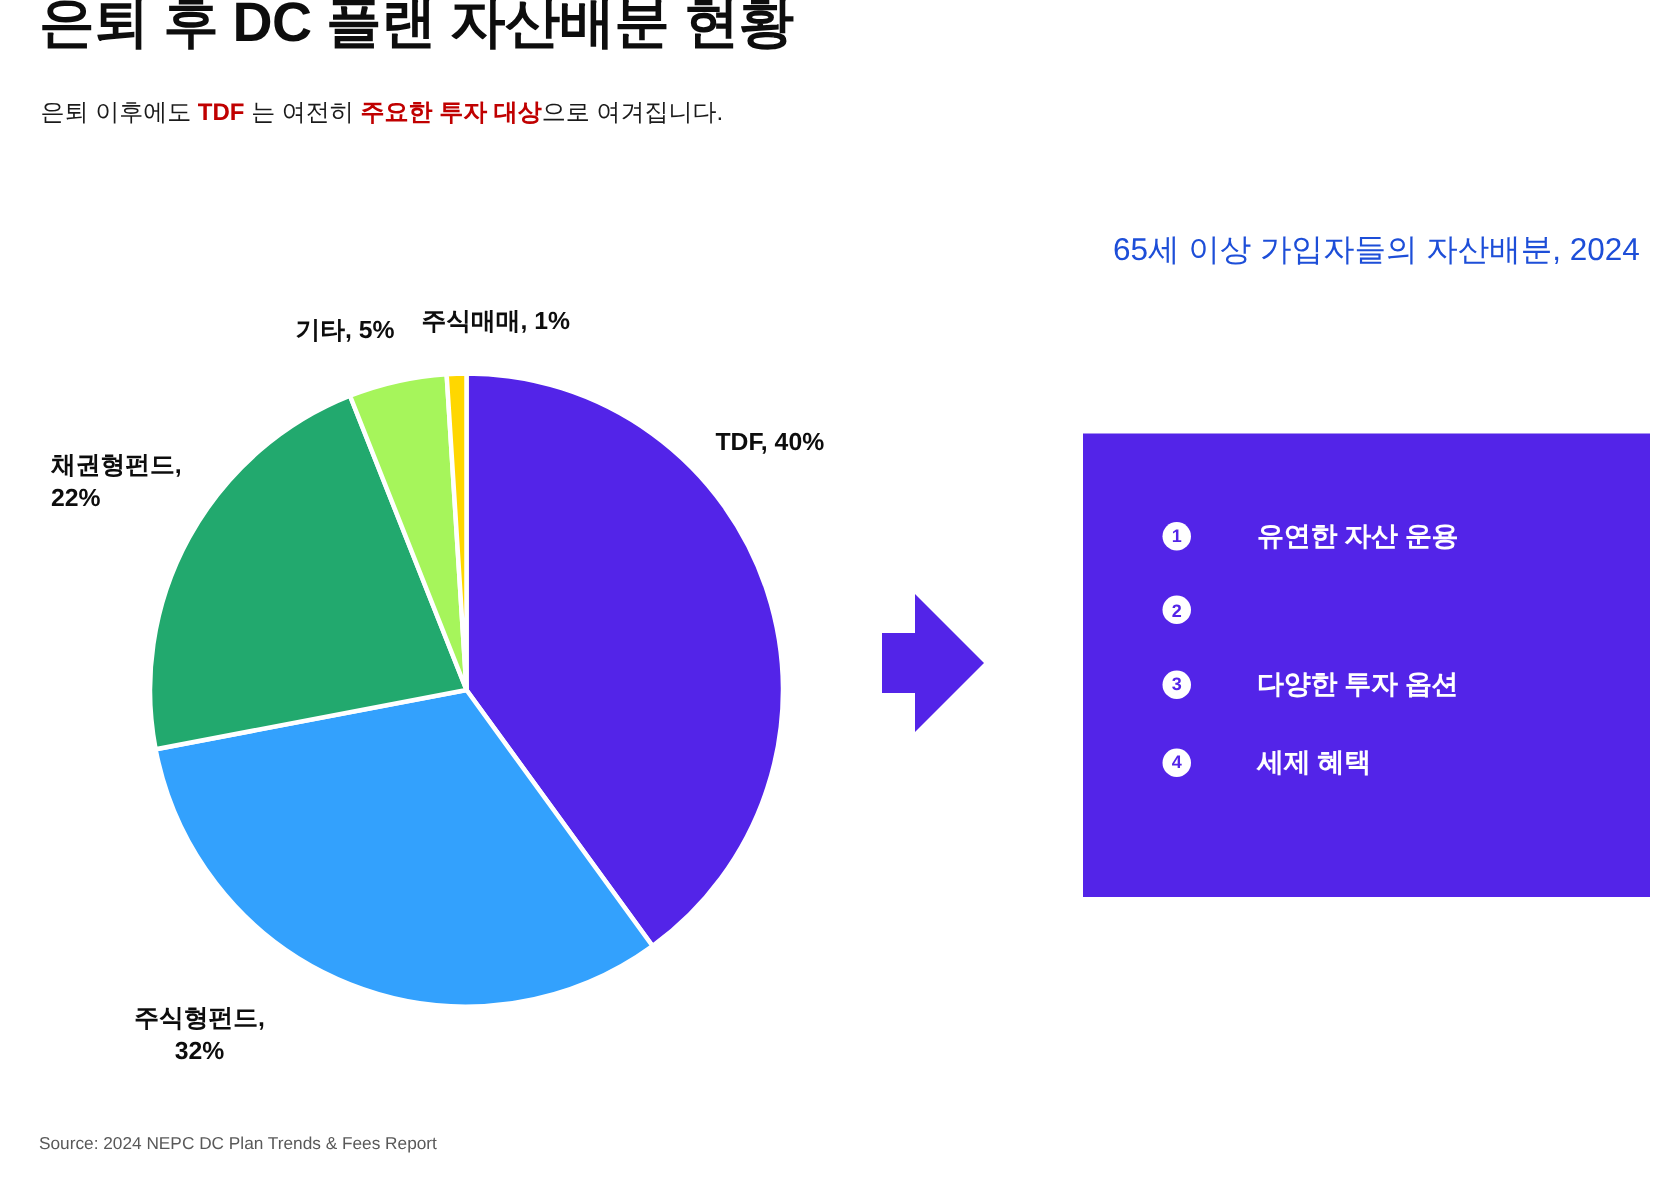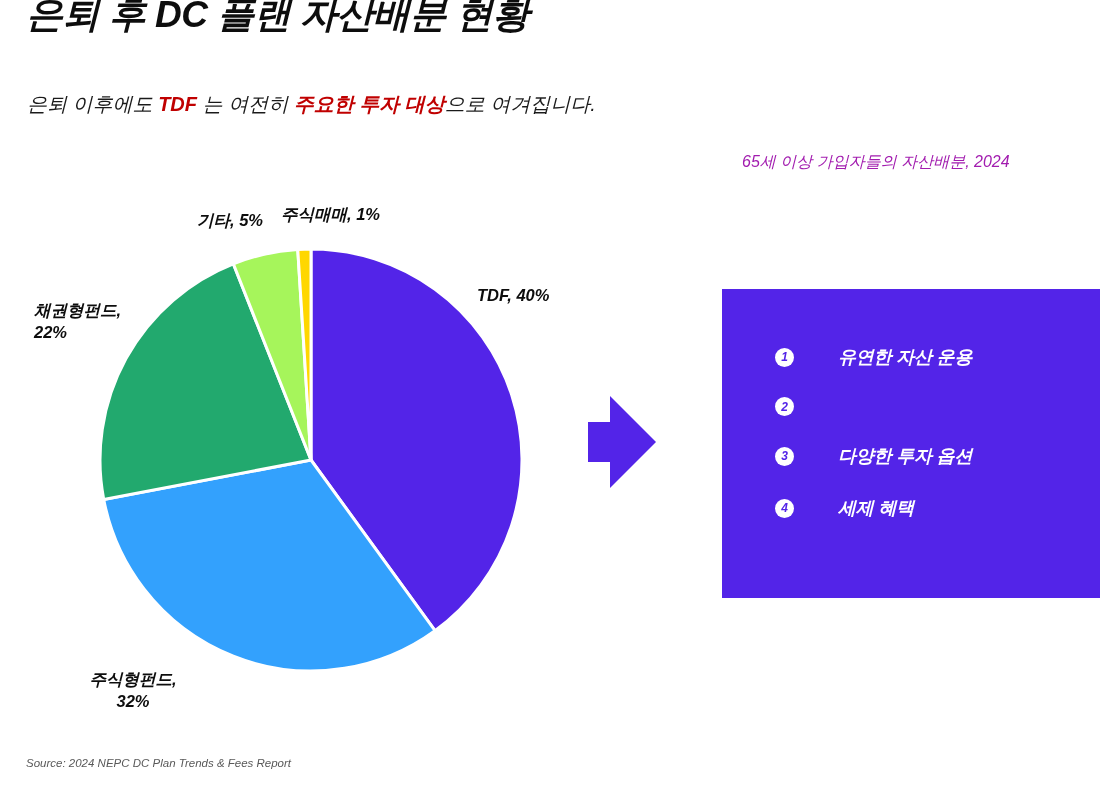--- a/index.html
+++ b/index.html
@@ -5,42 +5,42 @@
 <style>
   html,body{margin:0;padding:0;}
   body{
     width:1110px;height:785px;
     background:#ffffff;
     font-family:"Liberation Sans","DejaVu Sans",sans-serif;
     color:#111111;
     overflow:hidden;
     position:relative;
   }
-  .slide{position:absolute;left:0;top:0;width:1110px;height:785px;font-style:italic;}
+  .slide{position:absolute;left:0;top:0;width:1110px;height:785px;}
 
   
   .title{
     position:absolute;left:26px;top:-10px;
     font-size:37px;font-weight:bold;
     letter-spacing:-0.5px;
     color:#0d0d0d;
     white-space:nowrap;
   }
   .subtitle{
-    position:absolute;left:27px;top:91px;
-    font-size:20px;font-weight:normal;
+    position:absolute;left:27px;top:65px;
+    font-size:16px;font-weight:normal;
     color:#1a1a1a;
     white-space:nowrap;
   }
   .subtitle .hl{color:#C00000;font-weight:bold;}
 
   
   .chart-caption{
     position:absolute;left:742px;top:152px;
-    font-size:16px;color:#a21caf;white-space:nowrap;
+    font-size:21px;color:#1d4ed8;white-space:nowrap;
   }
 
   
   .pie-wrap{position:absolute;left:80px;top:235px;width:500px;height:470px;}
   .pie-svg{display:block;}
 
   
   .plabel{
     position:absolute;
     font-size:16.5px;font-weight:bold;color:#0d0d0d;

